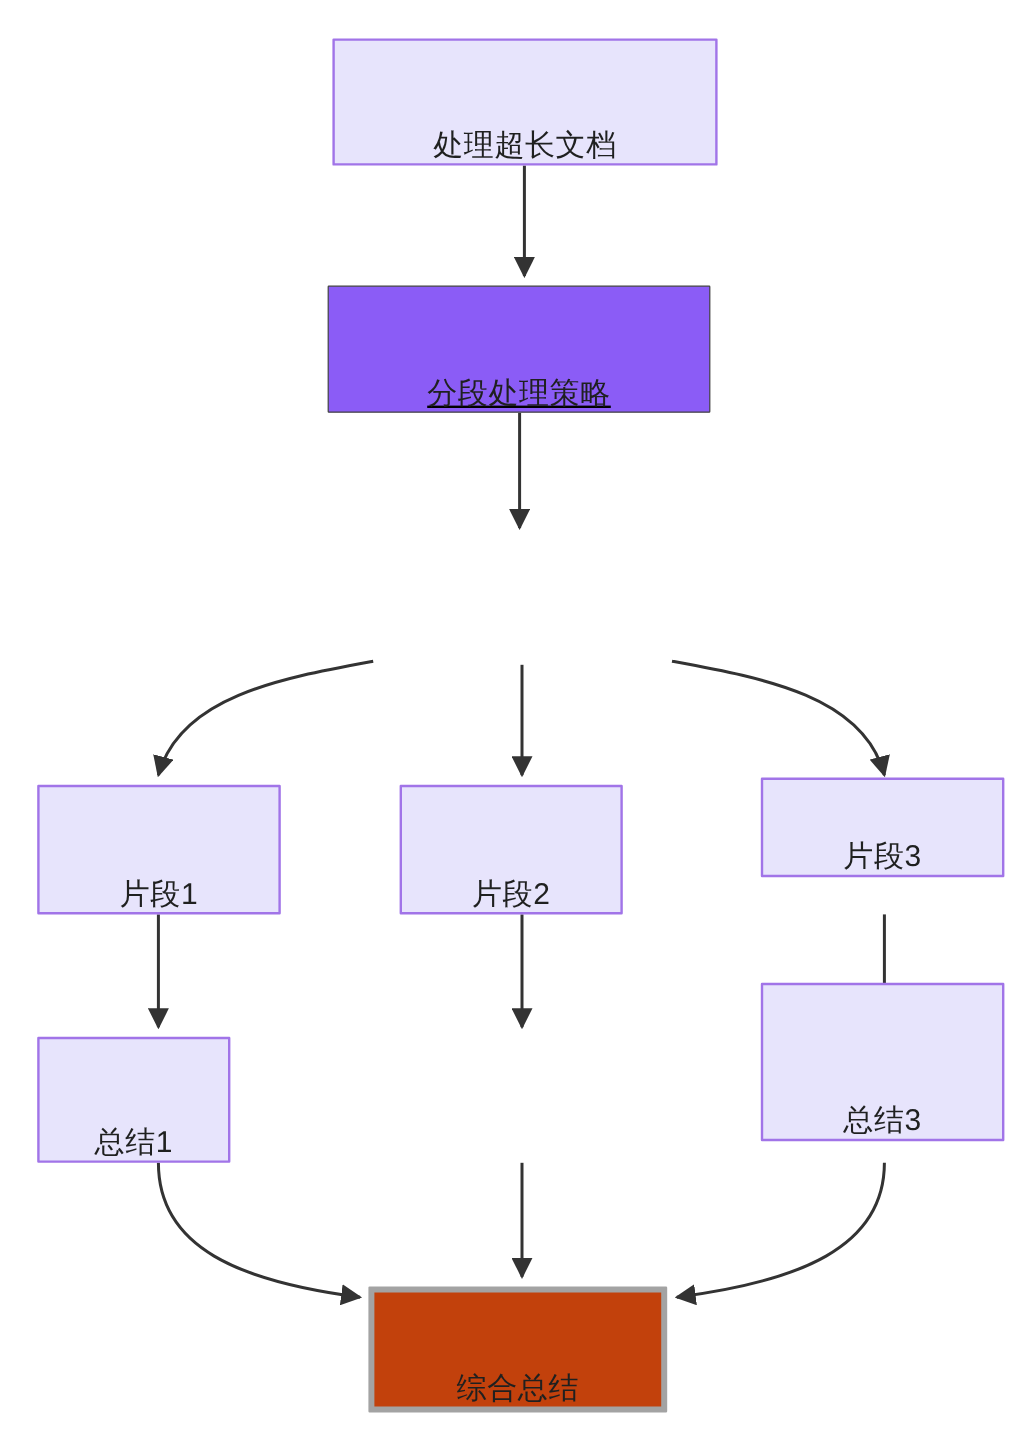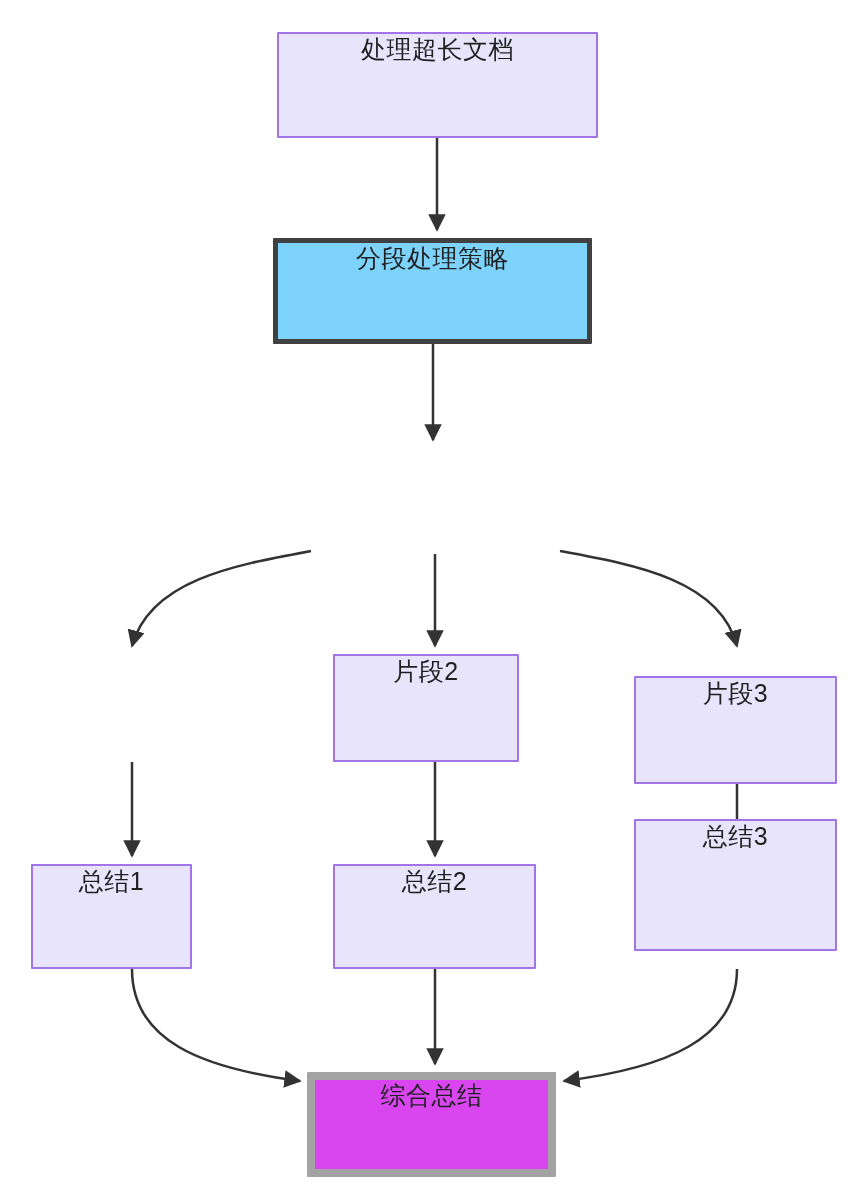--- a/index.html
+++ b/index.html
@@ -19,48 +19,49 @@
     position: absolute;
     left: 0;
     top: 0;
     width: 852px;
     height: 1196px;
   }
   .node {
     position: absolute;
     box-sizing: border-box;
     display: flex;
-    align-items: flex-start;
+    align-items: flex-end;
     justify-content: center;
     text-align: center;
     z-index: 2;
   }
   .node-label {
     font-size: 25px;
     line-height: 1.2;
     color: #1f2020;
     letter-spacing: 0.5px;
     white-space: nowrap;
   }
   
   .node.style-default {
     background: #e7e4fc;
     border: 2px solid #a174e8;
     border-radius: 1px;
   }
   
   .node.style-highlight {
-    background: #7dd3fc;
-    border: 5px solid #404040;
+    background: #8b5cf6;
+    border: 1px solid #404040;
     border-radius: 1px;
+    text-decoration: underline;
   }
   
   .node.style-final {
-    background: #d946ef;
-    border: 8px solid #a3a3a3;
+    background: #c2410c;
+    border: 5px solid #a3a3a3;
     border-radius: 1px;
   }
 </style>
 </head>
 <body>
 
 <div id="canvas">
 
   <svg id="edges" viewBox="0 0 852 1196" xmlns="http://www.w3.org/2000/svg">
     <defs>
@@ -94,36 +95,36 @@
 
   <div class="node style-default" style="left:277px; top:32px; width:321px; height:106px;">
     <span class="node-label">处理超长文档</span>
   </div>
 
   <div class="node style-highlight" style="left:273px; top:238px; width:319px; height:106px;">
     <span class="node-label">分段处理策略</span>
   </div>
 
 
+  <div class="node style-default" style="left:31px; top:654px; width:203px; height:108px;">
+    <span class="node-label">片段1</span>
+  </div>
 
   <div class="node style-default" style="left:333px; top:654px; width:186px; height:108px;">
     <span class="node-label">片段2</span>
   </div>
 
-  <div class="node style-default" style="left:634px; top:676px; width:203px; height:108px;">
+  <div class="node style-default" style="left:634px; top:648px; width:203px; height:83px;">
     <span class="node-label">片段3</span>
   </div>
 
   <div class="node style-default" style="left:31px; top:864px; width:161px; height:105px;">
     <span class="node-label">总结1</span>
   </div>
 
-  <div class="node style-default" style="left:333px; top:864px; width:203px; height:105px;">
-    <span class="node-label">总结2</span>
-  </div>
 
   <div class="node style-default" style="left:634px; top:819px; width:203px; height:132px;">
     <span class="node-label">总结3</span>
   </div>
 
   <div class="node style-final" style="left:307px; top:1072px; width:249px; height:105px;">
     <span class="node-label">综合总结</span>
   </div>
 
 </div>

